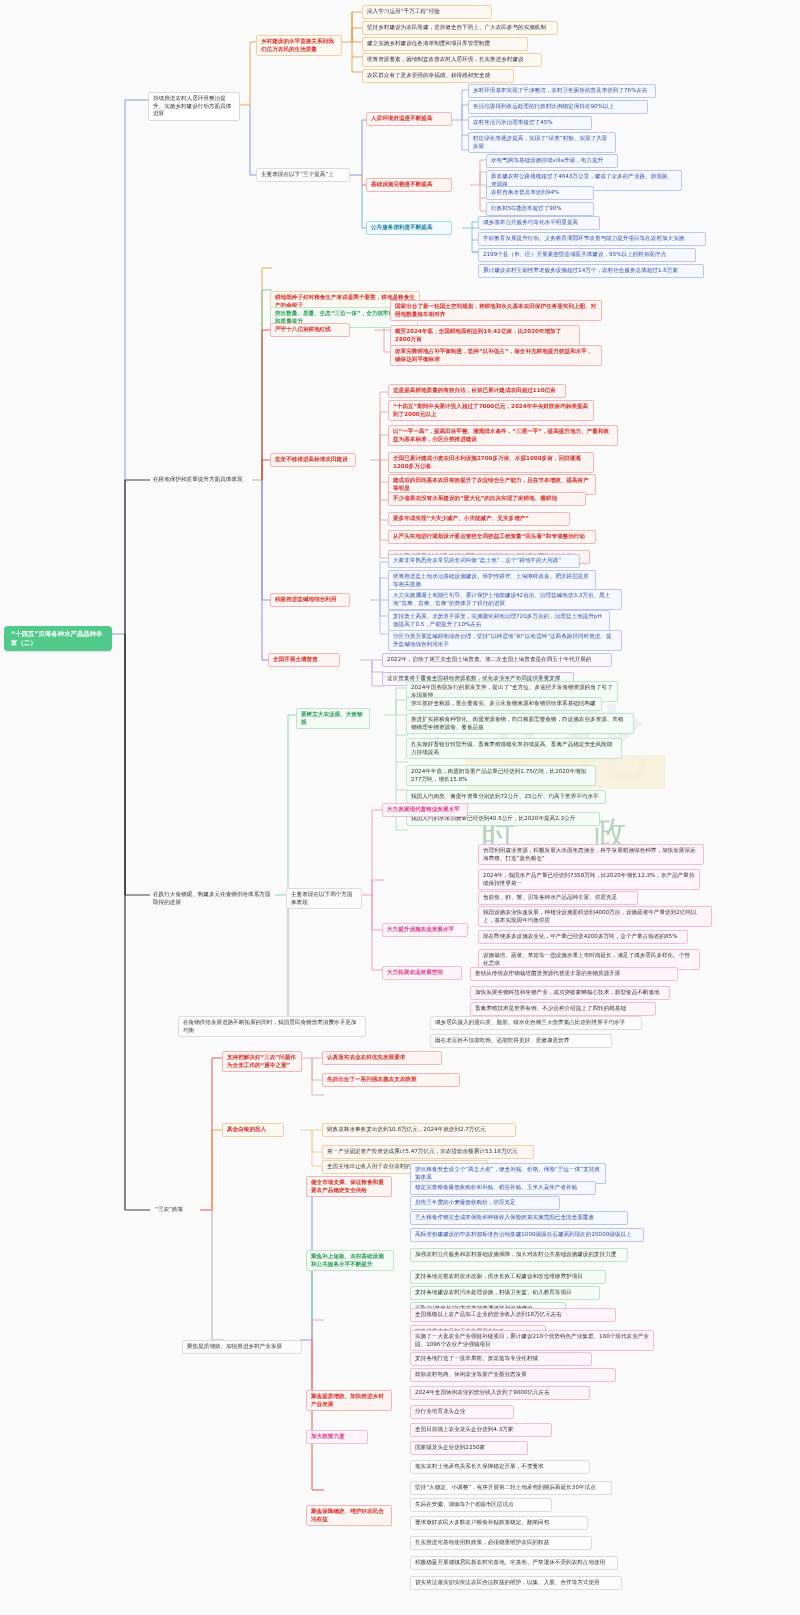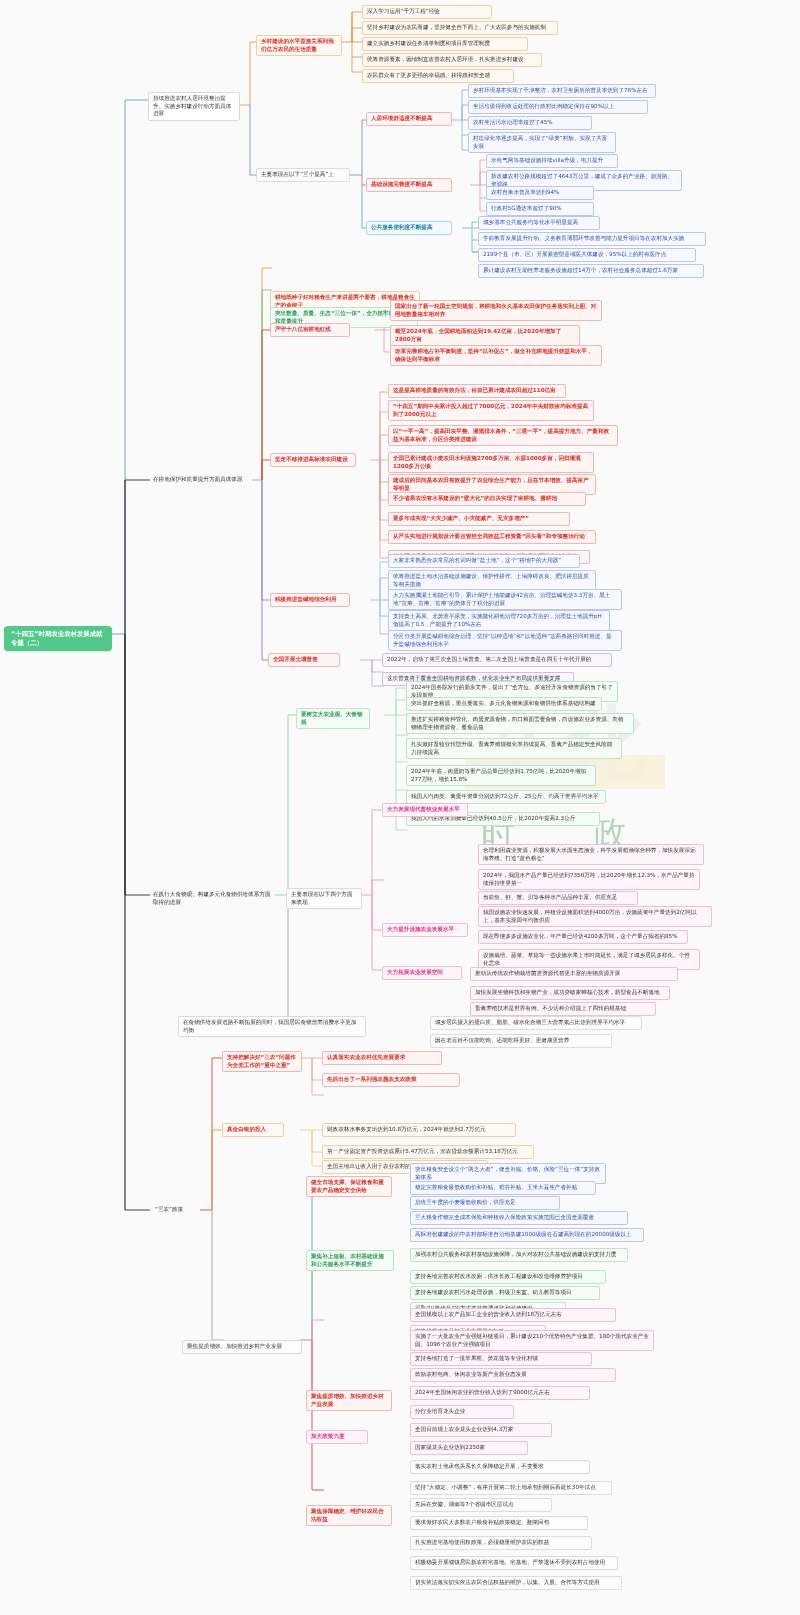--- a/index.html
+++ b/index.html
@@ -113,21 +113,21 @@
       <path d="M312 1340 L312 1490 L324 1490" stroke="#d6342c"></path>
     </g>
   </svg>
 
   <div class="wm">
     <div class="big">文化</div>
     <div class="bar"></div>
     <div class="sub">时　政</div>
   </div>
 
-  <div class="node root" style="left:4px; top:626px; width:108px;">“十四五”时期农业农村发展成就专题（二）</div>
+  <div class="node root" style="left:4px; top:626px; width:108px;">“十四五”贝等各种水产品品种丰富（二）</div>
 
   <div class="node lv1" style="left:148px; top:92px; width:92px;">持续推进农村人居环境整治提升、实施乡村建设行动方面具体进展</div>
 
   <div class="node b-orange-t" style="left:256px; top:35px; width:86px;">乡村建设的水平直接关系到我们亿万农民的生活质量</div>
 
   <div class="node b-orange" style="left:362px; top:5px; width:130px;">深入学习运用“千万工程”经验</div>
   <div class="node b-orange" style="left:362px; top:21px; width:196px;">坚持乡村建设为农民而建，坚持健全自下而上、广大农民参与的实施机制</div>
   <div class="node b-orange" style="left:362px; top:37px; width:166px;">建立实施乡村建设任务清单制度和项目库管理制度</div>
   <div class="node b-orange" style="left:362px; top:53px; width:180px;">统筹资源要素，因地制宜改善农村人居环境，扎实推进乡村建设</div>
   <div class="node b-orange" style="left:362px; top:69px; width:152px;">农民群众有了更多更强的幸福感、获得感和安全感</div>

